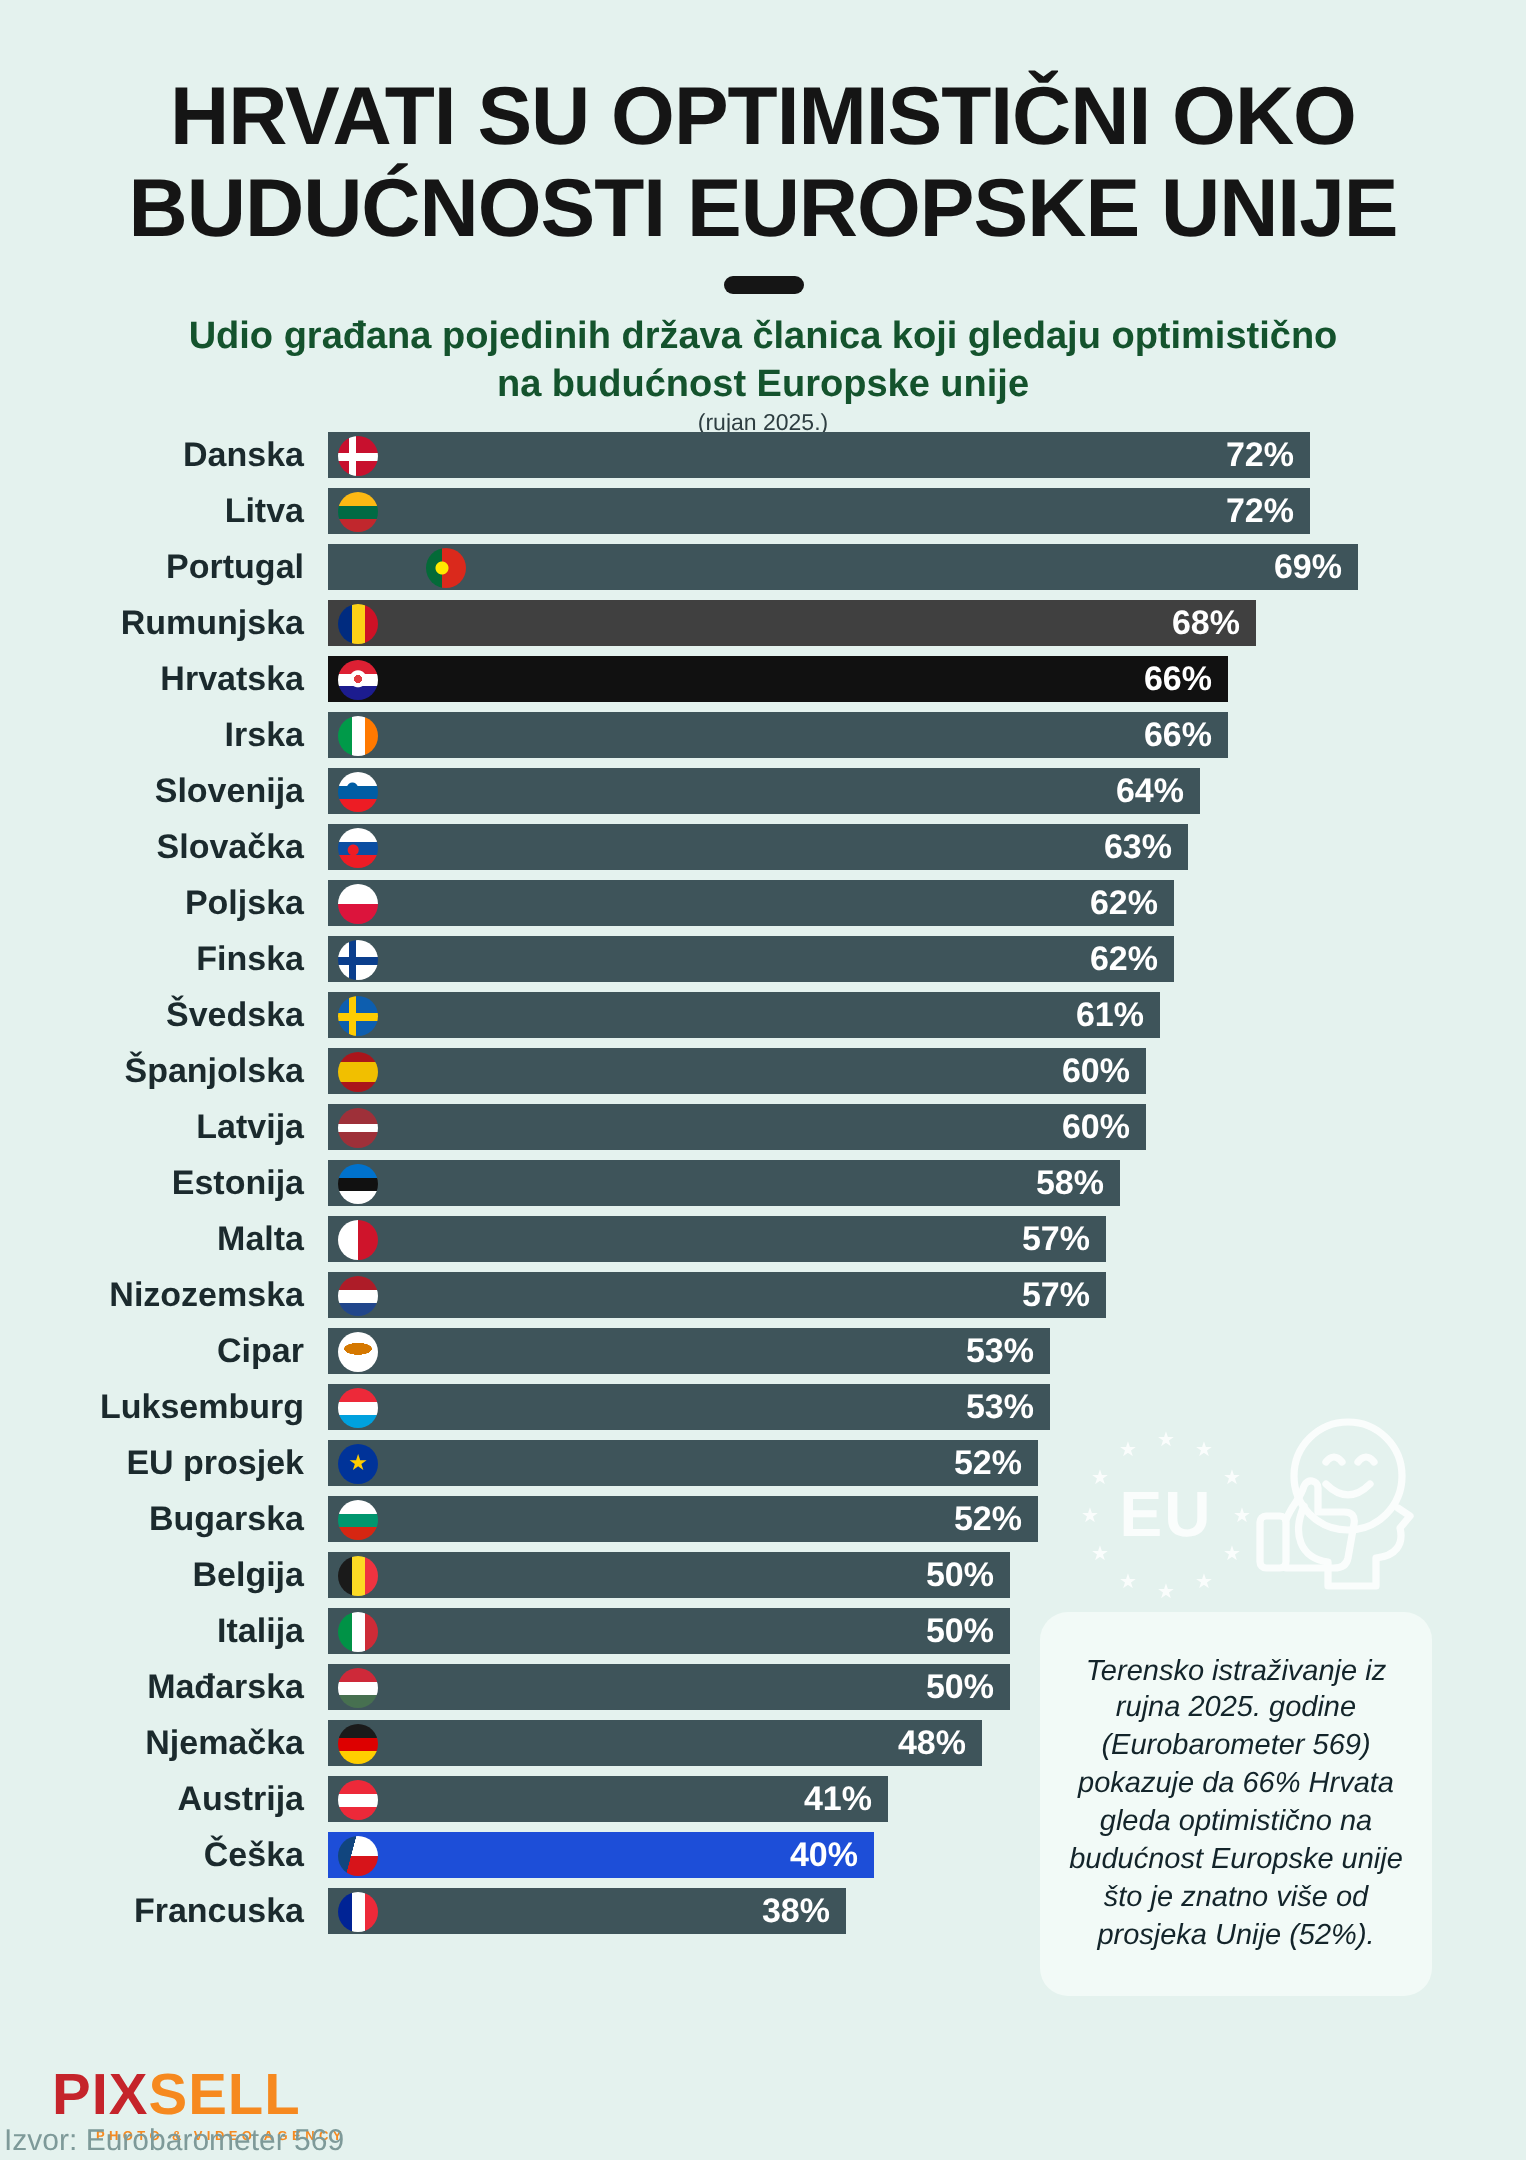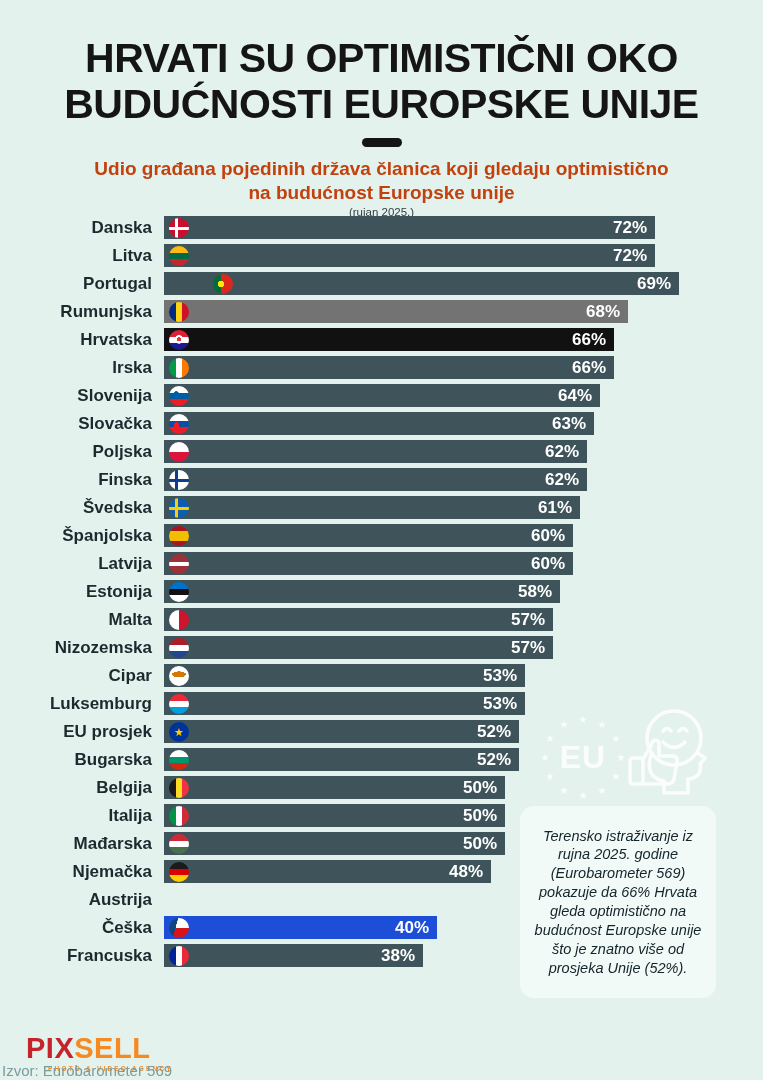--- a/index.html
+++ b/index.html
@@ -13,21 +13,21 @@
     position:absolute;top:36px;left:0;right:0;text-align:center;
     font-size:41px;line-height:1.12;font-weight:800;letter-spacing:-0.5px;
     color:#151515;margin:0;
   }
   .divider{
     position:absolute;top:138px;left:50%;transform:translateX(-50%);
     width:40px;height:9px;border-radius:5px;background:#151515;
   }
   .subtitle{
     position:absolute;top:157px;left:0;right:0;text-align:center;
-    font-size:19px;line-height:1.24;font-weight:700;color:#c2410c;
+    font-size:19px;line-height:1.24;font-weight:700;color:#14532d;
   }
   .date-note{
     position:absolute;top:206px;left:0;right:0;text-align:center;
     font-size:11.5px;color:#2e3e41;
   }
   
   #chart{position:absolute;top:216px;left:0;width:763px;}
   .row{display:flex;align-items:center;height:23px;margin-bottom:5px;}
   .country{
     width:152px;flex:0 0 152px;text-align:right;font-size:17px;
@@ -101,21 +101,21 @@
     </div>
       <div class="row">
       <div class="country">Portugal</div>
       <div class="bar" style="width: 471px; background: rgb(62, 84, 90); padding-left: 44px;">
         <span class="flag" style="background: radial-gradient(circle at 40% 50%, rgb(255, 233, 0) 0px, rgb(255, 233, 0) 3px, transparent 3.5px), linear-gradient(90deg, rgb(4, 106, 56) 40%, rgb(218, 41, 28) 40%);"></span>
         <span class="pct">69%</span>
       </div>
     </div>
       <div class="row">
       <div class="country">Rumunjska</div>
-      <div class="bar" style="width: 464px; background: #737373; gap: 32px;">
+      <div class="bar" style="width: 464px; background: #404040; gap: 32px;">
         <span class="flag" style="background: linear-gradient(90deg, rgb(0, 43, 127) 34%, rgb(252, 209, 22) 34%, rgb(252, 209, 22) 67%, rgb(206, 17, 38) 67%);"></span>
         <span class="pct">68%</span>
       </div>
     </div>
       <div class="row">
       <div class="country">Hrvatska</div>
       <div class="bar" style="width: 450px; background: rgb(17, 17, 17);">
         <span class="flag" style="background: radial-gradient(circle at 50% 47%, rgb(224, 58, 63) 0px, rgb(224, 58, 63) 2px, rgb(255, 255, 255) 2px, rgb(255, 255, 255) 4px, transparent 4.5px), linear-gradient(rgb(221, 32, 51) 34%, rgb(255, 255, 255) 34%, rgb(255, 255, 255) 66%, rgb(28, 28, 143) 66%);"></span>
         <span class="pct">66%</span>
       </div>
@@ -248,20 +248,24 @@
     </div>
       <div class="row">
       <div class="country">Njemačka</div>
       <div class="bar" style="width: 327px; background: rgb(62, 84, 90);">
         <span class="flag" style="background: linear-gradient(rgb(26, 26, 26) 34%, rgb(221, 0, 0) 34%, rgb(221, 0, 0) 67%, rgb(255, 206, 0) 67%);"></span>
         <span class="pct">48%</span>
       </div>
     </div>
       <div class="row">
       <div class="country">Austrija</div>
+      <div class="bar" style="width: 280px; background: rgb(62, 84, 90);">
+        <span class="flag" style="background: linear-gradient(rgb(237, 41, 57) 34%, rgb(255, 255, 255) 34%, rgb(255, 255, 255) 67%, rgb(237, 41, 57) 67%);"></span>
+        <span class="pct">41%</span>
+      </div>
     </div>
       <div class="row">
       <div class="country">Češka</div>
       <div class="bar" style="width: 273px; background: #1d4ed8;">
         <span class="flag" style="background: linear-gradient(105deg, rgb(17, 69, 126) 36%, transparent 36.5%), linear-gradient(rgb(255, 255, 255) 50%, rgb(215, 20, 26) 50%);"></span>
         <span class="pct">40%</span>
       </div>
     </div>
       <div class="row">
       <div class="country">Francuska</div>

